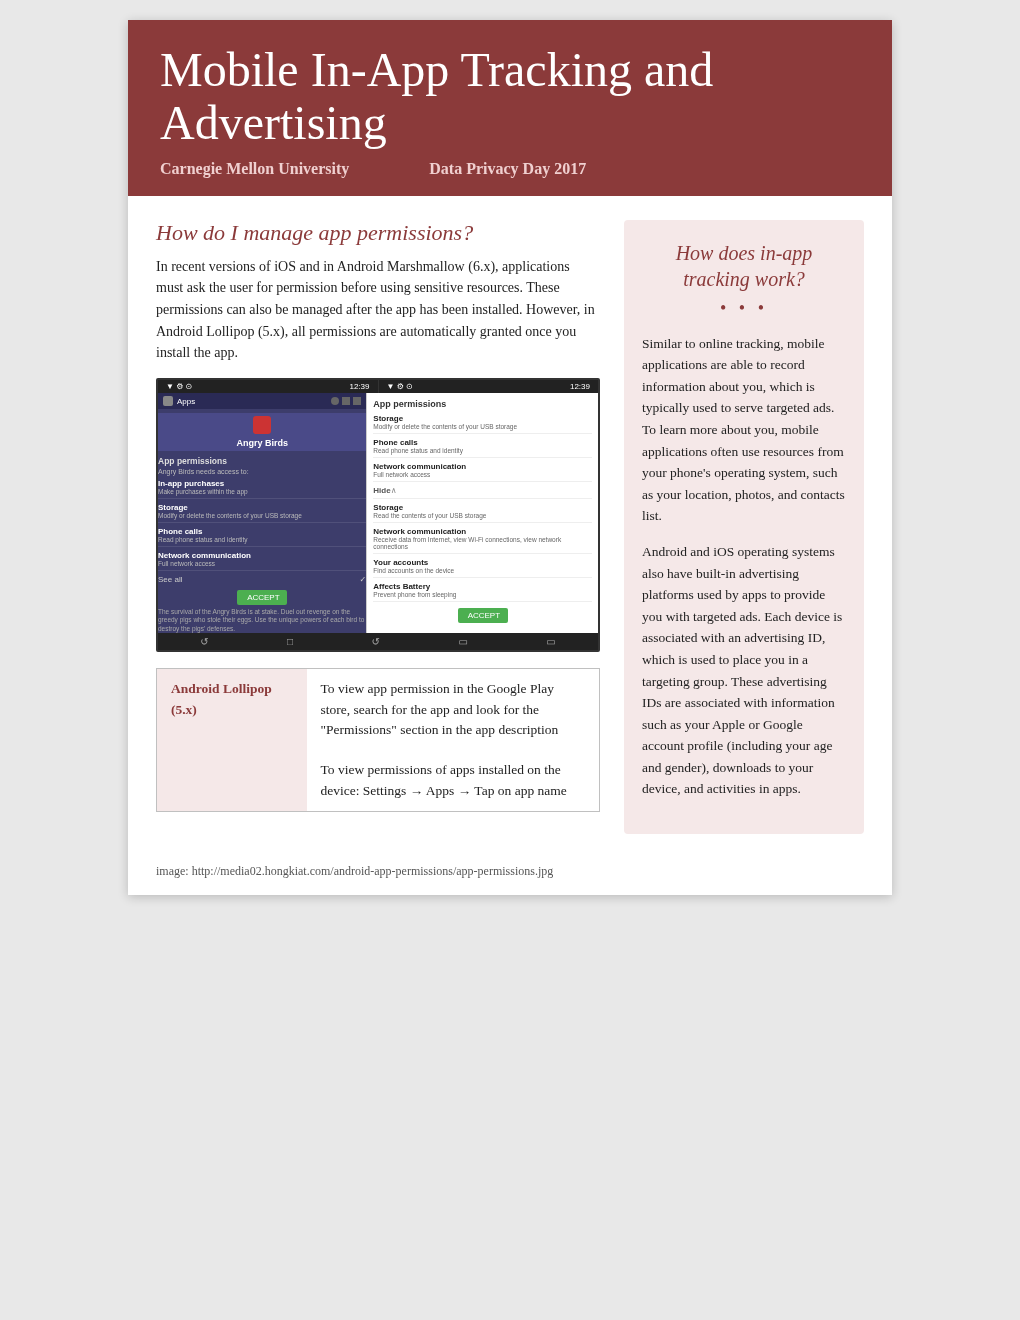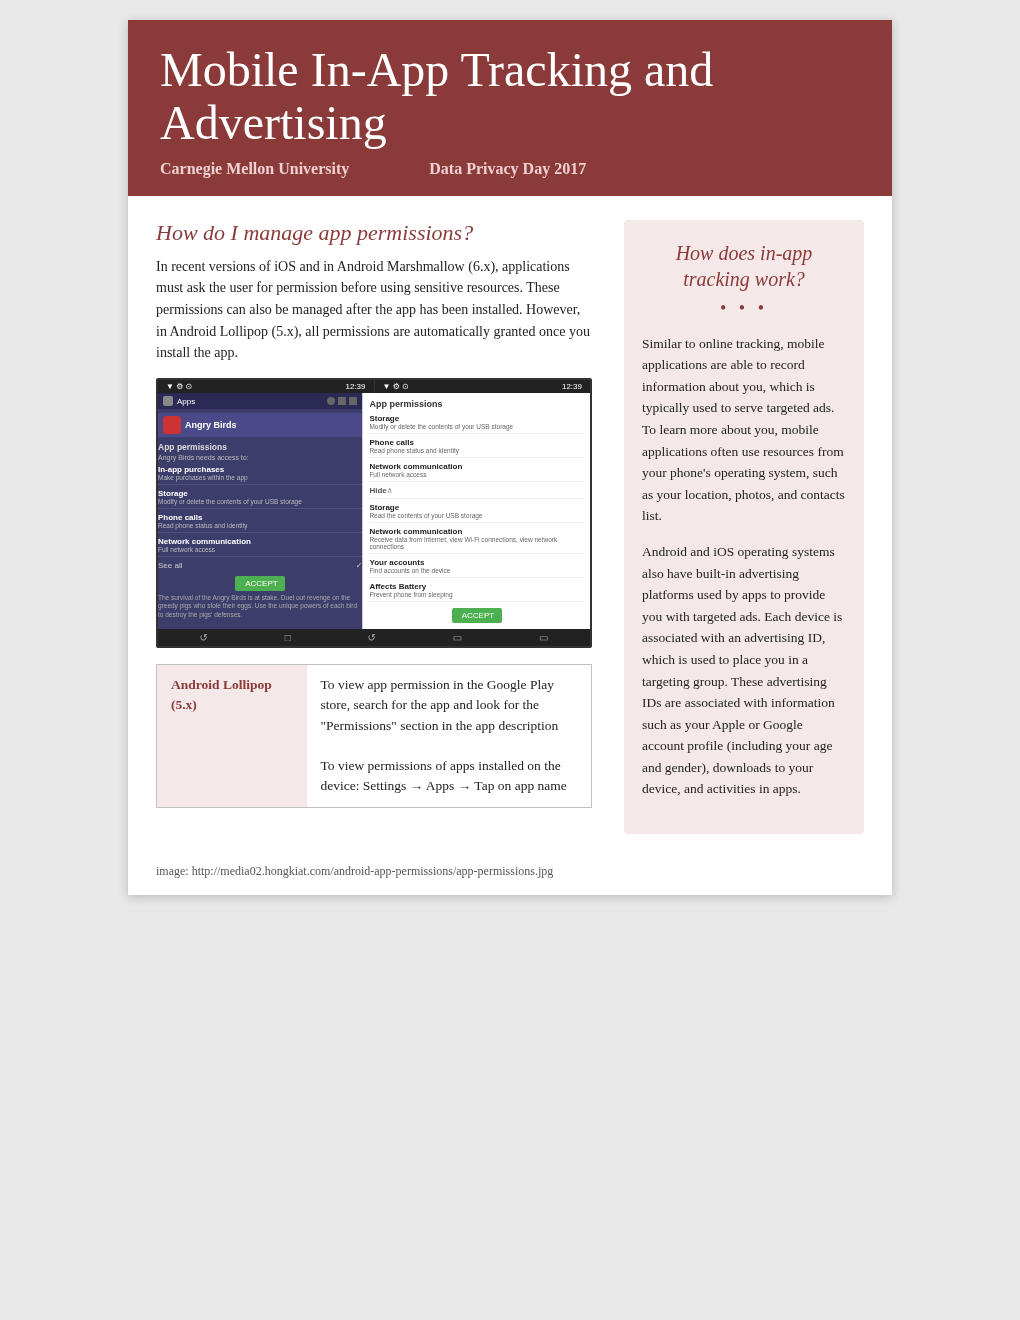--- a/index.html
+++ b/index.html
@@ -32,21 +32,21 @@
     .header-subtitle {
       display: flex;
       gap: 80px;
       color: #f0d0d0;
       font-size: 16px;
       font-weight: bold;
       font-family: Georgia, serif;
     }
     .content {
       display: flex;
-      gap: 8px;
+      gap: 0;
       padding: 24px 28px 20px 28px;
     }
     .left-col {
       flex: 1;
       padding-right: 24px;
     }
     .right-col {
       width: 240px;
       background: #f5e8e8;
       padding: 20px 18px;
@@ -174,20 +174,21 @@
       background: #888;
       border-radius: 2px;
     }
     .ss-app-header {
       background: #4a4a88;
       padding: 3px 5px;
       display: flex;
       align-items: center;
       gap: 4px;
       margin-bottom: 5px;
+      flex-direction: column;
     }
     .ss-app-icon {
       width: 18px; height: 18px;
       background: #cc3333;
       border-radius: 3px;
     }
     .ss-app-name {
       color: #fff;
       font-size: 9px;
       font-weight: bold;

